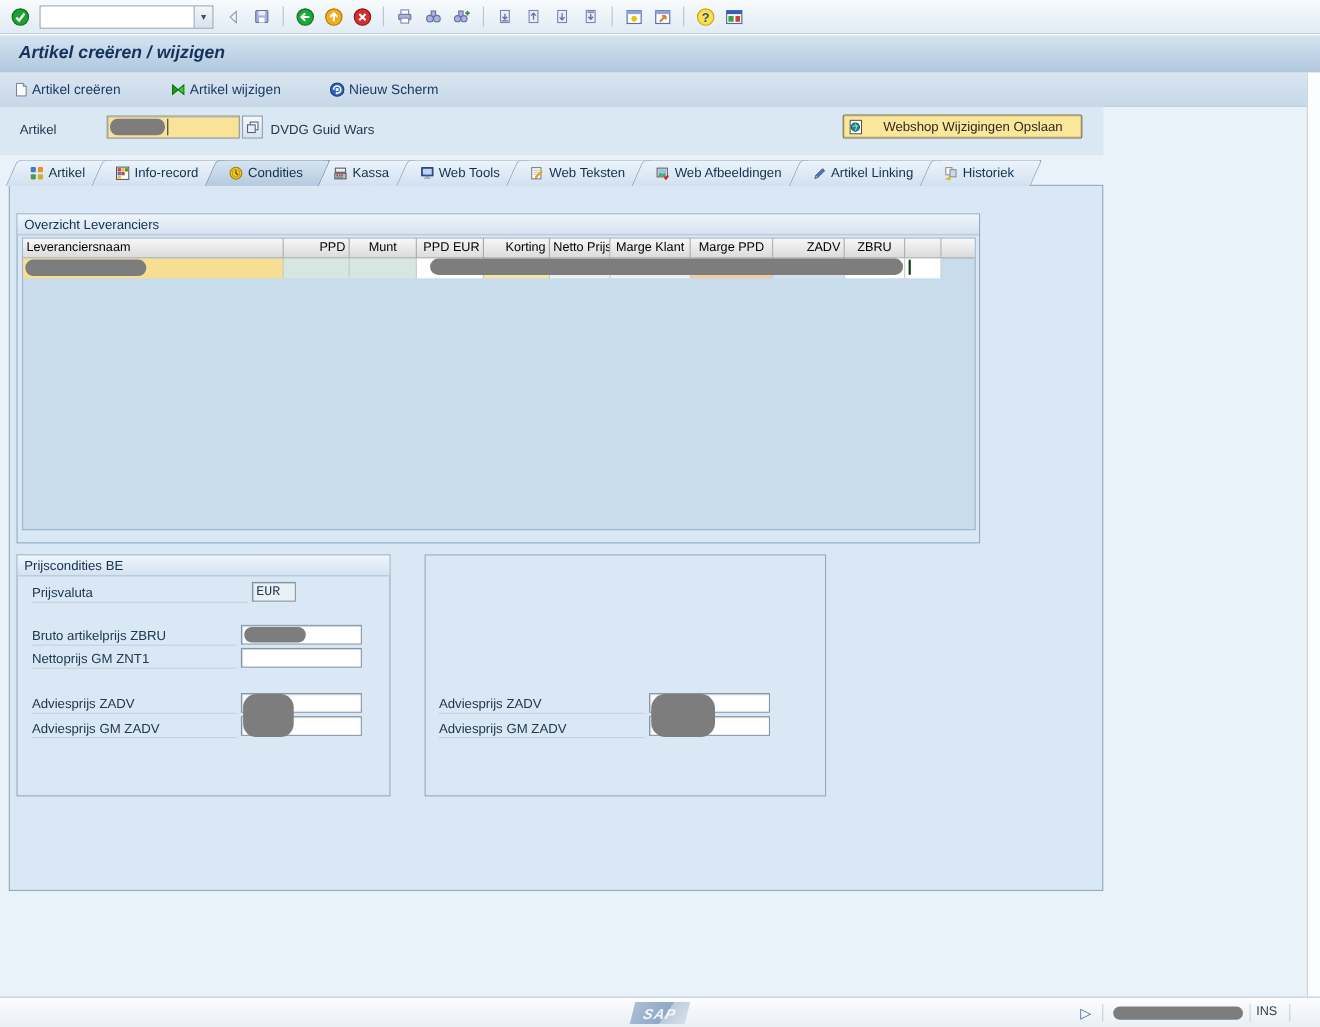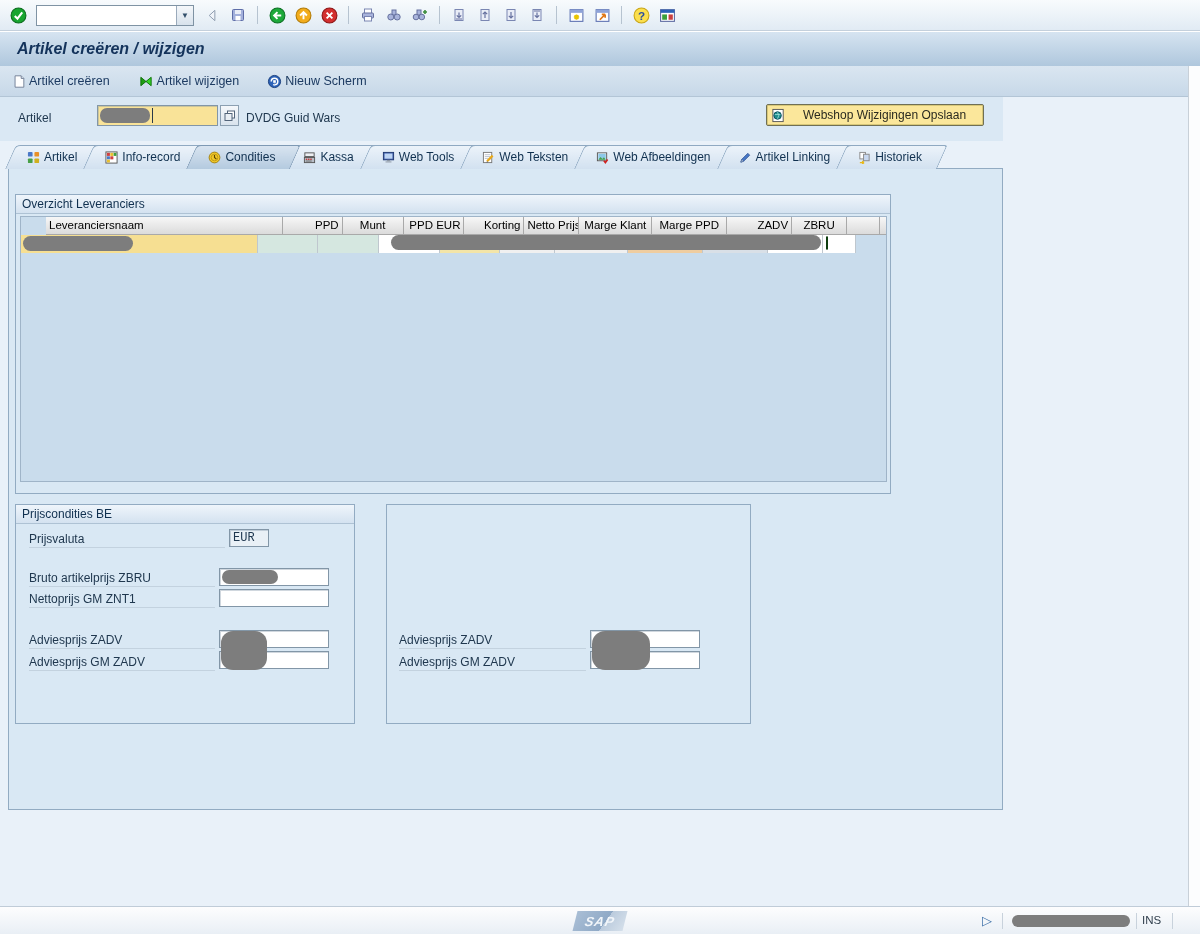--- a/index.html
+++ b/index.html
@@ -38,21 +38,21 @@
     background:linear-gradient(#D6E4F1,#AFC7DD);
     border-top:1px solid #FFFFFF;
     line-height:34px; padding-left:17px;
     font-size:16px; font-weight:bold; font-style:italic; color:#14335B;
   }
   
   #app-toolbar {
     position:absolute; left:0; top:66px; width:1200px; height:31px;
     background:linear-gradient(#DAE6F1,#C7D8E8);
     border-bottom:1px solid #B3C5D6;
-    display:flex; align-items:center; gap:28px; padding-left:12px;
+    display:flex; align-items:center; gap:44px; padding-left:12px;
   }
   .app-btn { display:flex; align-items:center; gap:3px; color:#1D3B62; font-size:12.5px; cursor:default; }
   
   #field-strip { position:absolute; left:0; top:97px; width:1003px; height:44px; background:#DAE8F4; }
   .lbl { position:absolute; color:#20384F; font-size:12px; }
   .input {
     position:absolute; background:#fff; border:1px solid #8296A7;
     box-shadow:inset 1px 1px 0 rgba(120,140,160,.35);
     font-size:12px; line-height:16px; padding:0 3px; overflow:hidden;
   }
@@ -431,21 +431,21 @@
     <span>Historiek</span>
   </div>
 </div>
 
 <div id="panel">
 
   <div class="groupbox" style="left:6px; top:25px; width:876px; height:300px;">
     <div class="group-header">Overzicht Leveranciers</div>
     <div id="suppliers-table">
       <div class="trow">
-        <div class="th" style="width:237px;margin-left:25px;">Leveranciersnaam</div>
+        <div class="th" style="width:237px;">Leveranciersnaam</div>
         <div class="th" style="width:60px; text-align:right;">PPD</div>
         <div class="th" style="width:61px; text-align:center;">Munt</div>
         <div class="th" style="width:61px; text-align:right;">PPD EUR</div>
         <div class="th" style="width:60px; text-align:right;">Korting</div>
         <div class="th" style="width:55px;">Netto Prijs</div>
         <div class="th" style="width:73px; text-align:center;">Marge Klant</div>
         <div class="th" style="width:75px; text-align:center;">Marge PPD</div>
         <div class="th" style="width:65px; text-align:right;">ZADV</div>
         <div class="th" style="width:55px; text-align:center;">ZBRU</div>
         <div class="th" style="width:33px;"></div>

